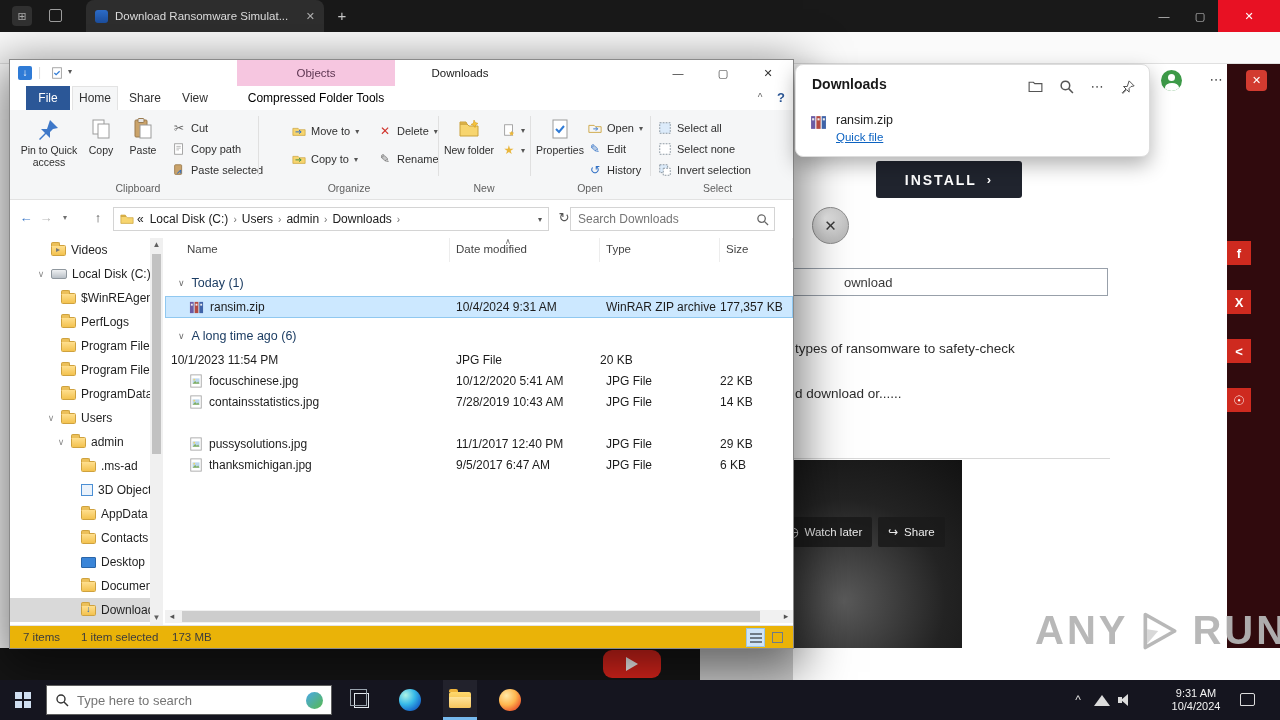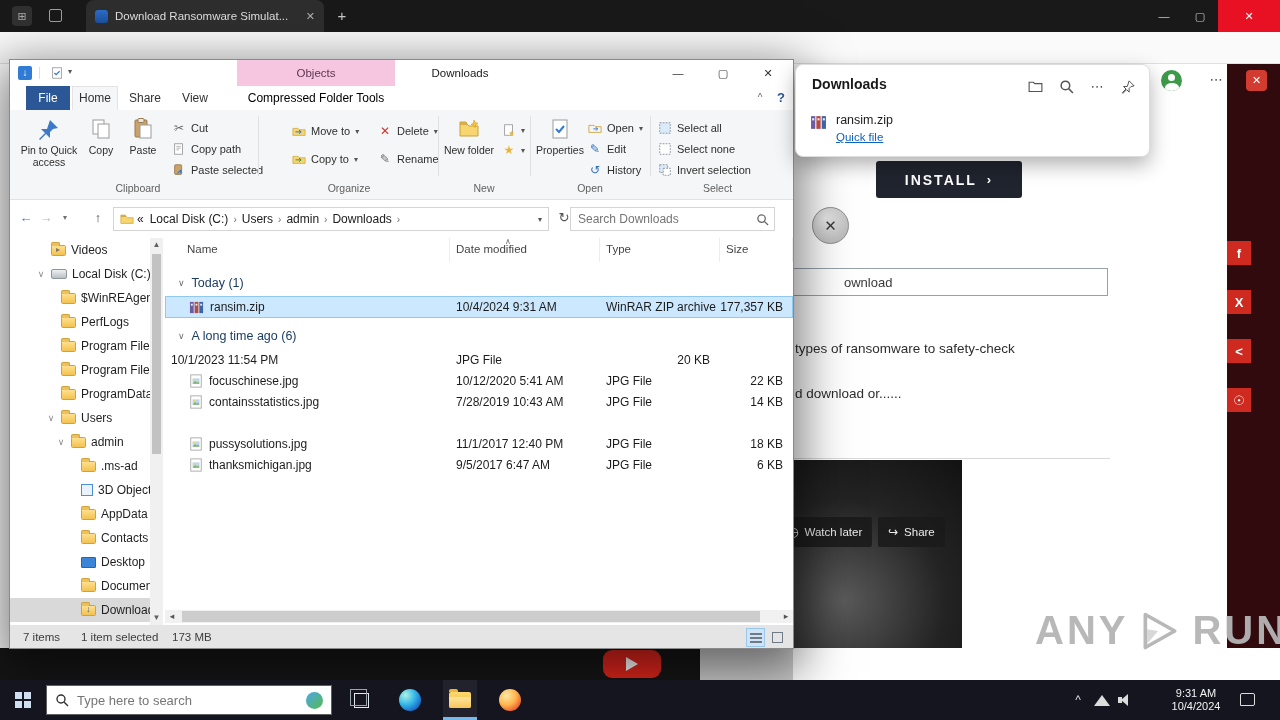--- a/index.html
+++ b/index.html
@@ -132,25 +132,25 @@
 .hcell{padding:5px 0 0 6px;border-right:1px solid #ededed;height:24px;overflow:hidden;white-space:nowrap}
 .hcell.first{padding-left:22px}
 .sortcaret{position:absolute;left:340px;top:-1px;font-size:8px;color:#707070}
 .lgroup{position:absolute;left:0;height:22px;display:flex;align-items:center;gap:7px;padding-left:13px;font-size:12.5px;color:#1c3d63;width:628px}
 .gchev{font-size:9px;color:#6d6d6d}
 .lrow{position:absolute;left:0;width:628px;display:grid;grid-template-columns:285px 150px 120px 73px;align-items:center;height:21px;font-size:12px;color:#1c1c1c}
 .lsel{background:#cce8ff;box-shadow:inset 0 0 0 1px #90c8f0;height:22px}
 .ncell{display:flex;align-items:center;gap:6px;padding-left:24px;overflow:hidden;white-space:nowrap}
 .ficon{flex:none;display:inline-flex}
 .dcell,.tcell{padding-left:6px;white-space:nowrap;overflow:hidden}
-.scell{text-align:right;padding-right:10px;white-space:nowrap}
+.scell{text-align:left;padding-right:10px;white-space:nowrap}
 .hscroll{position:absolute;left:155px;top:550px;width:628px;height:13px;background:#f1f1f1}
 .hthumb{position:absolute;left:17px;top:1px;width:578px;height:11px;background:#cdcdcd}
 .harrow{position:absolute;top:0;width:14px;height:13px;font-size:9px;color:#555;text-align:center;line-height:13px}
-.statusbar{position:absolute;left:0;top:565px;width:783px;height:23px;border-top:1px solid #e4e4e4;background:#e5e5e5;font-size:11.5px;color:#3c3c3c}
+.statusbar{position:absolute;left:0;top:565px;width:783px;height:23px;border-top:1px solid #e4e4e4;background:#eab308;font-size:11.5px;color:#3c3c3c}
 .stx{position:absolute;top:5px;white-space:nowrap}
 .viewbtn{position:absolute;top:2px;width:19px;height:19px;display:flex;align-items:center;justify-content:center}
 .viewbtn.active{background:#cfe4f7;box-shadow:inset 0 0 0 1px #9ac7ec}
 .vb-d{width:12px;height:10px;background:repeating-linear-gradient(#6f7b86 0 2px,transparent 2px 4px)}
 .vb-l{width:11px;height:11px;border:1.5px solid #6f7b86}
 
 
 .taskbar{position:absolute;left:0;top:680px;width:1280px;height:40px;background:#15151f;z-index:50}
 .start{position:absolute;left:0;top:0;width:46px;height:40px;display:flex;align-items:center;justify-content:center}
 .winlogo{display:grid;grid-template-columns:7px 7px;grid-template-rows:7px 7px;gap:1.5px}
@@ -625,21 +625,21 @@
                 <rect x="2" y="1" width="12" height="14" fill="#fff" stroke="#a5a5a5"></rect>
                 <rect x="4" y="5" width="8" height="6" fill="#bcd7ee"></rect>
                 <path d="M4 11l3-3 2 2 1.5-1.5L12 11z" fill="#7fae5f"></path>
                 <circle cx="6" cy="6.5" r="1" fill="#f2d564"></circle>
               </svg>
             </span>
             <span class="fname">pussysolutions.jpg</span>
           </div>
           <div class="dcell">11/1/2017 12:40 PM</div>
           <div class="tcell">JPG File</div>
-          <div class="scell">18 KB</div>
+          <div class="scell">29 KB</div>
         </div>
         <div class="lrow" style="top: 216px;">
           <div class="ncell">
             <span class="ficon">
               <svg width="14" height="14" viewBox="0 0 16 16">
                 <rect x="2" y="1" width="12" height="14" fill="#fff" stroke="#a5a5a5"></rect>
                 <rect x="4" y="5" width="8" height="6" fill="#bcd7ee"></rect>
                 <path d="M4 11l3-3 2 2 1.5-1.5L12 11z" fill="#7fae5f"></path>
                 <circle cx="6" cy="6.5" r="1" fill="#f2d564"></circle>
               </svg>

